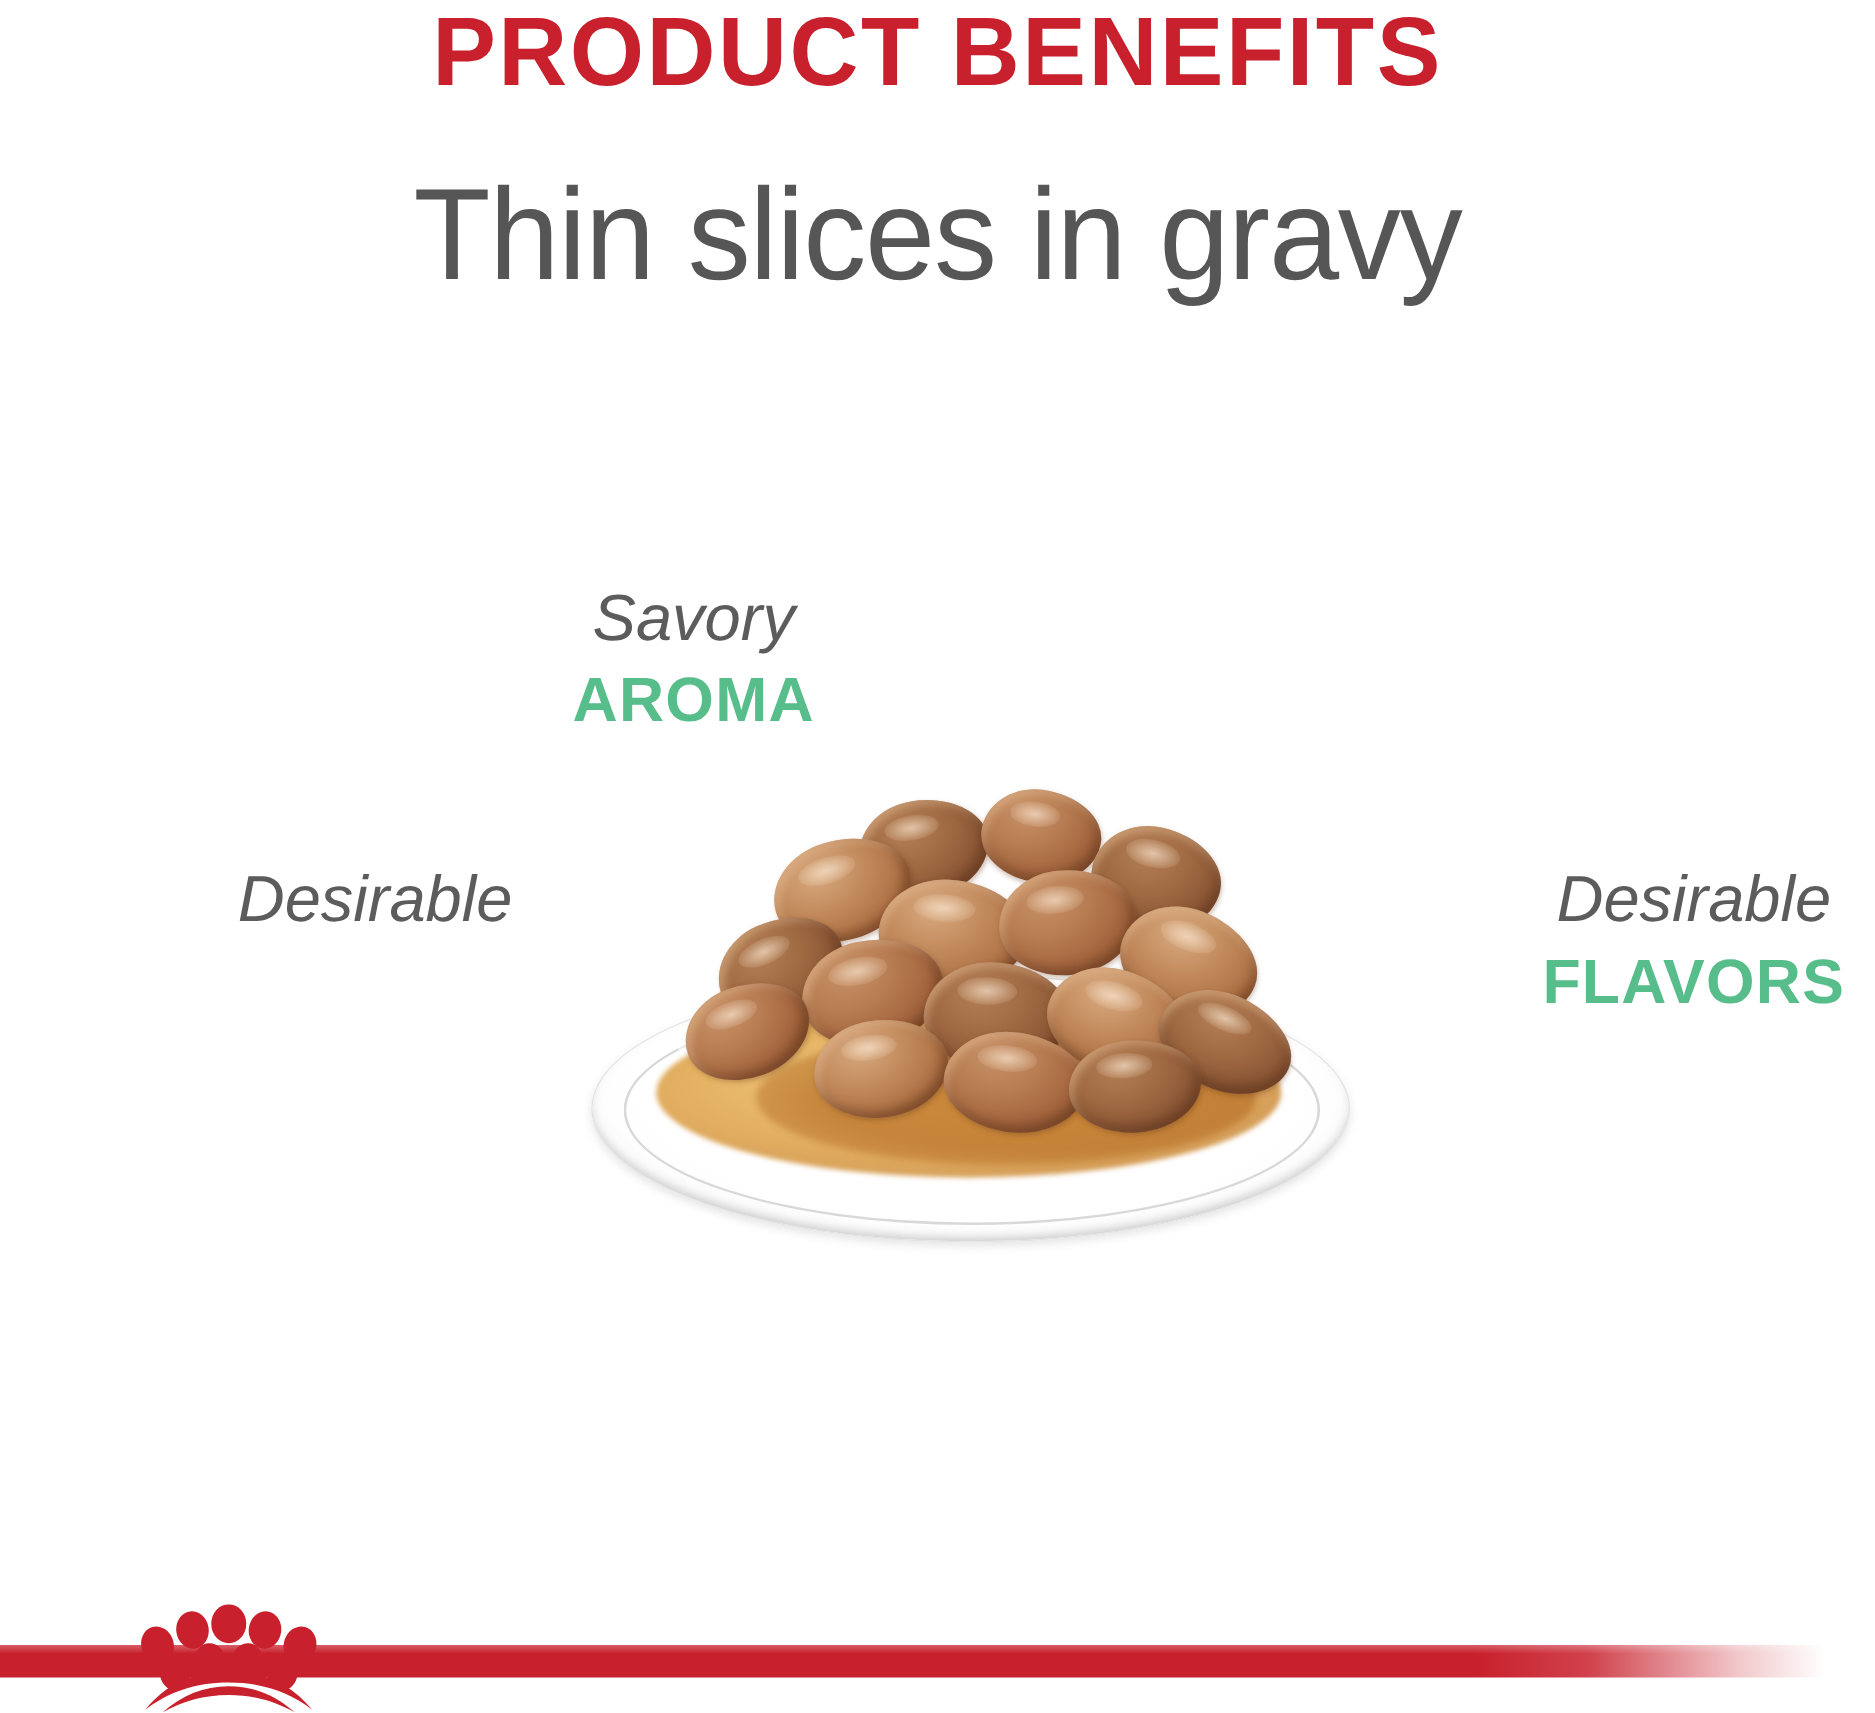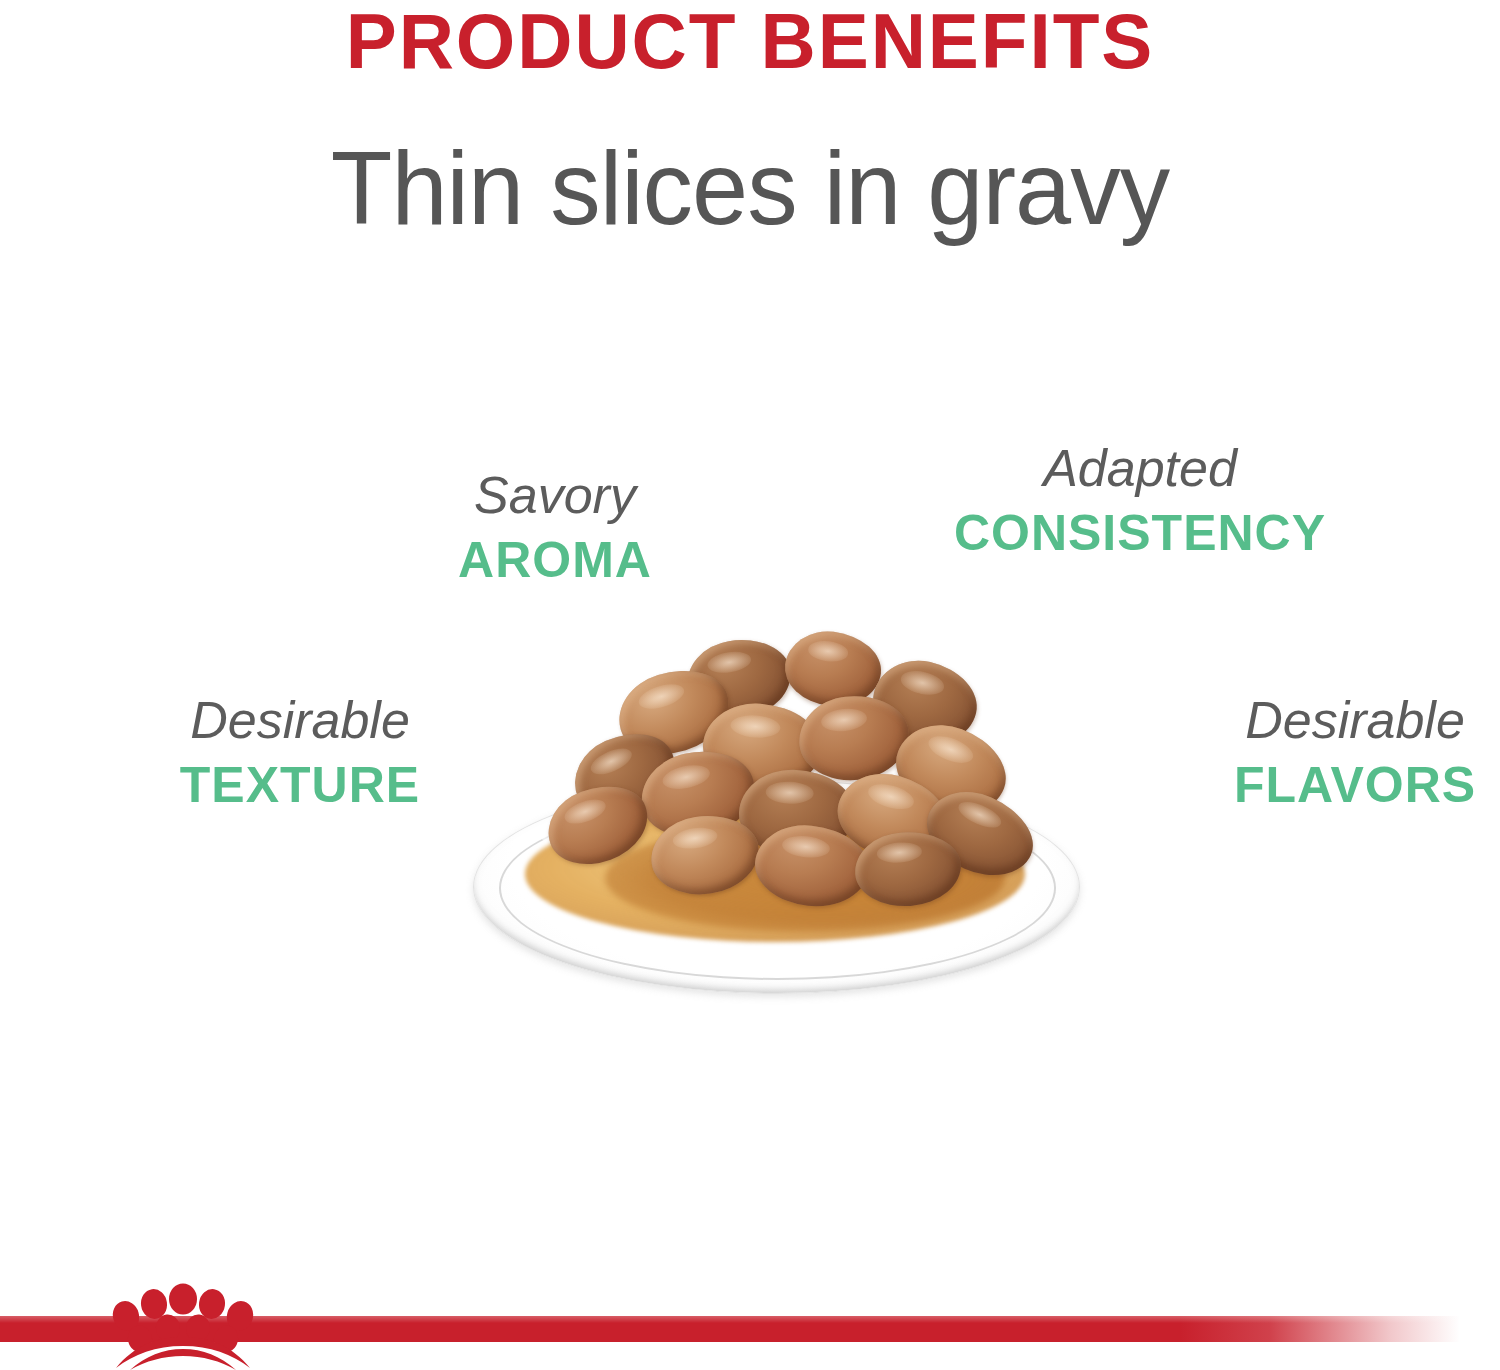--- a/index.html
+++ b/index.html
@@ -204,28 +204,23 @@
   <div class="header">
     <div class="title">PRODUCT BENEFITS</div>
     <div class="subtitle">Thin slices in gravy</div>
   </div>
 
   <div class="benefit" id="benefit-aroma">
     <span class="adjective">Savory</span>
     <span class="noun">AROMA</span>
   </div>
 
-  <div class="benefit" id="benefit-consistency">
-    <span class="adjective">Adapted</span>
-    <span class="noun">CONSISTENCY</span>
-  </div>
 
   <div class="benefit" id="benefit-texture">
     <span class="adjective">Desirable</span>
-    <span class="noun">TEXTURE</span>
   </div>
 
   <div class="benefit" id="benefit-flavors">
     <span class="adjective">Desirable</span>
     <span class="noun">FLAVORS</span>
   </div>
 
   <div class="food-figure">
 
     <div class="plate"></div>

